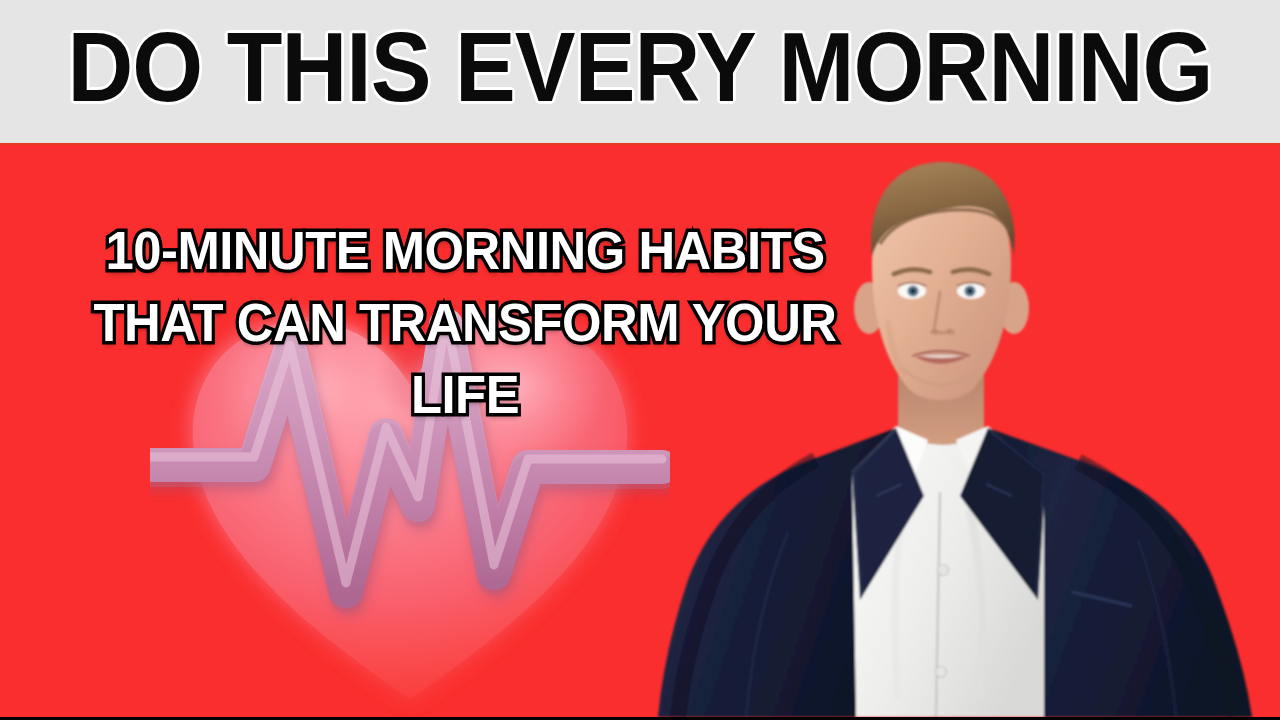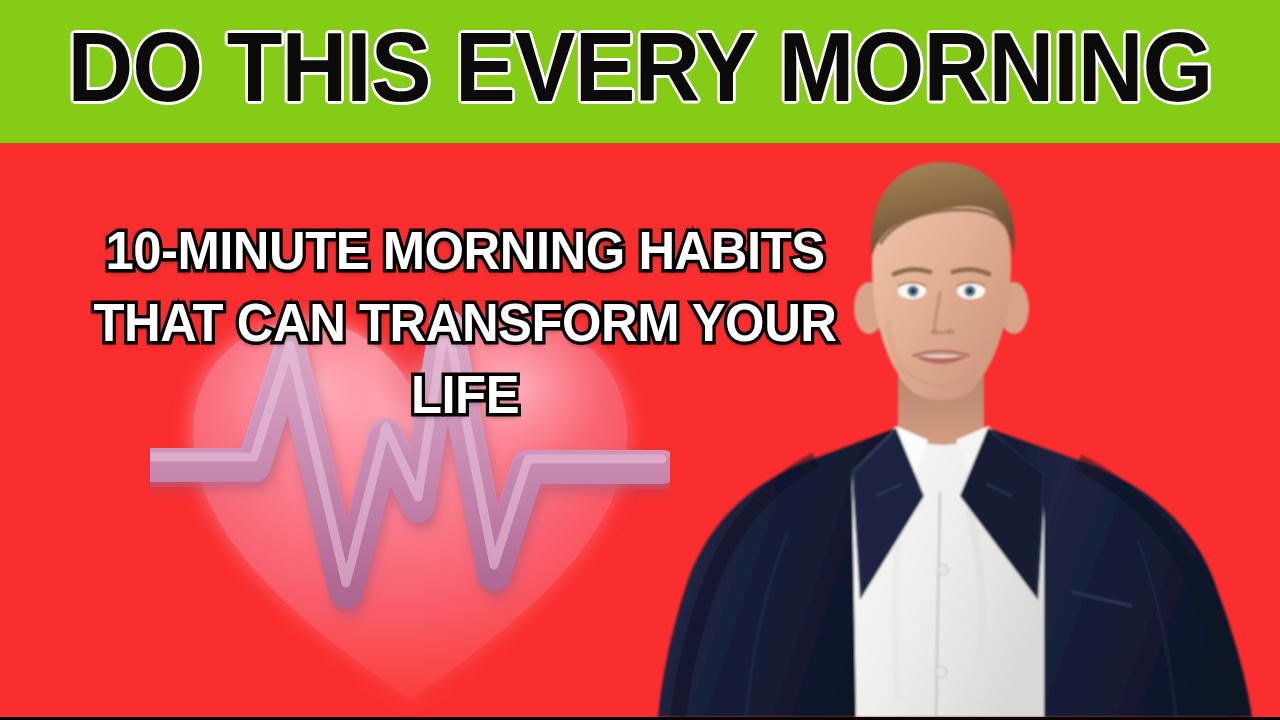--- a/index.html
+++ b/index.html
@@ -17,21 +17,21 @@
     font-family: "Liberation Sans", sans-serif;
     user-select: none;
   }
 
   
   #banner {
     position: absolute;
     left: 0; top: 0;
     width: 1280px;
     height: 144px;
-    background: #84cc16;
+    background: #e5e5e5;
     z-index: 40;
   }
   #banner-title {
     position: absolute;
     left: 0;
     top: 17px;
     width: 1280px;
     text-align: center;
     font-size: 98px;
     line-height: 100px;

